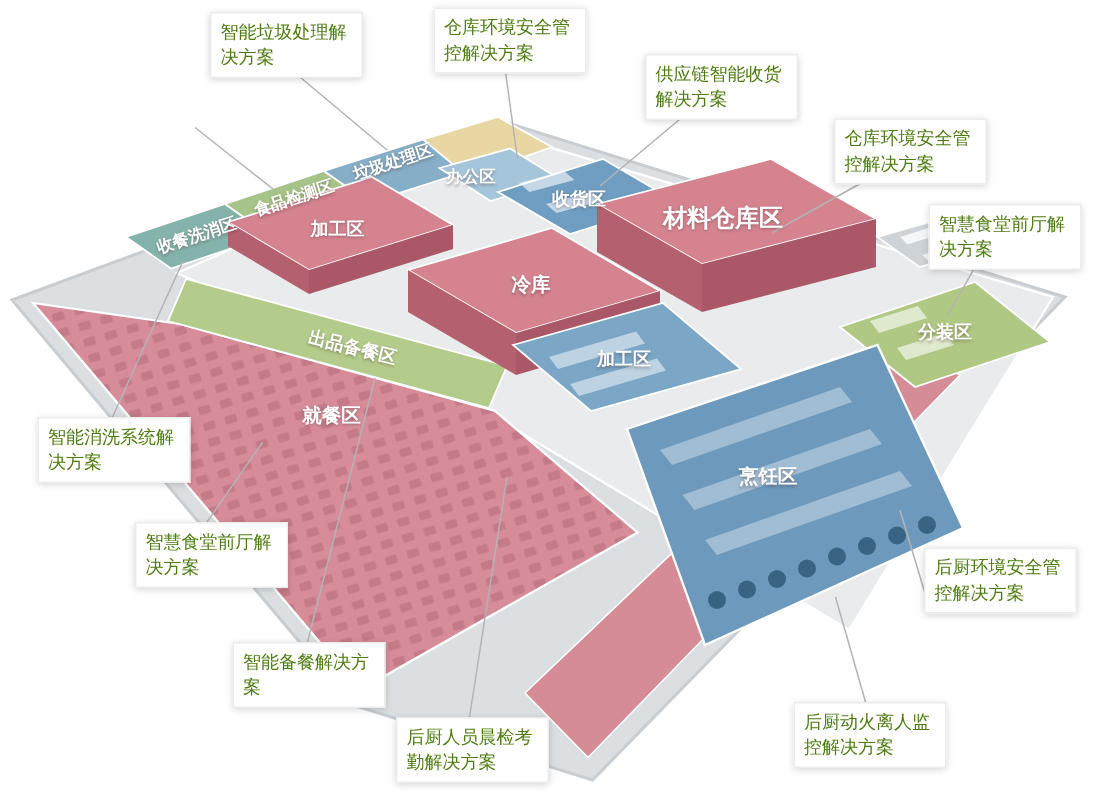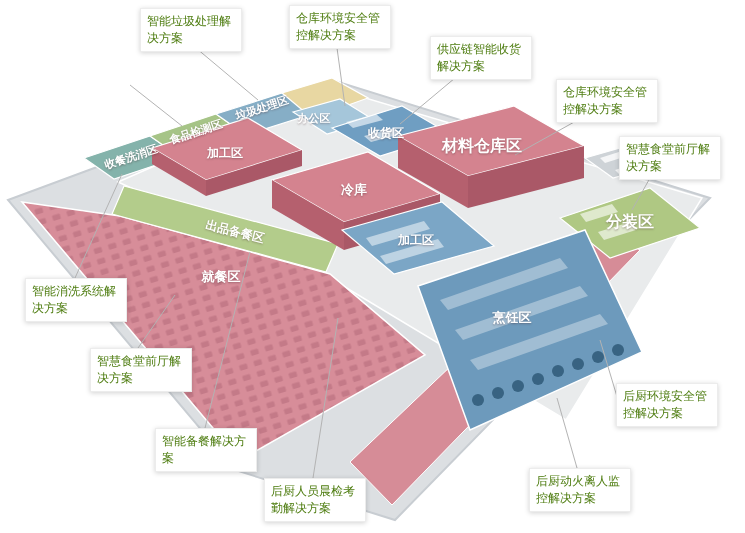--- a/index.html
+++ b/index.html
@@ -113,28 +113,28 @@
   <div class="zone-label" style="left:196px;top:132px;font-size:11px;transform:translate(-50%,-50%) rotate(-18deg)">食品检测区</div>
   <div class="zone-label" style="left:262px;top:108px;font-size:11px;transform:translate(-50%,-50%) rotate(-18deg)">垃圾处理区</div>
   <div class="zone-label" style="left:314px;top:118px;font-size:11px;transform:translate(-50%,-50%)">办公区</div>
   <div class="zone-label" style="left:386px;top:133px;font-size:12px;transform:translate(-50%,-50%)">收货区</div>
   <div class="zone-label" style="left:225px;top:153px;font-size:12px;transform:translate(-50%,-50%)">加工区</div>
   <div class="zone-label" style="left:354px;top:190px;font-size:13px;transform:translate(-50%,-50%)">冷库</div>
   <div class="zone-label" style="left:482px;top:146px;font-size:16px;transform:translate(-50%,-50%)">材料仓库区</div>
   <div class="zone-label" style="left:416px;top:240px;font-size:12px;transform:translate(-50%,-50%)">加工区</div>
   <div class="zone-label" style="left:235px;top:232px;font-size:12px;transform:translate(-50%,-50%) rotate(14deg)">出品备餐区</div>
   <div class="zone-label" style="left:221px;top:277px;font-size:13px;transform:translate(-50%,-50%)">就餐区</div>
-  <div class="zone-label" style="left:630px;top:222px;font-size:16px;transform:translate(-50%,-50%)">分装区</div>
+  <div class="zone-label" style="left:630px;top:222px;font-size:12px;transform:translate(-50%,-50%)">分装区</div>
   <div class="zone-label" style="left:512px;top:318px;font-size:13px;transform:translate(-50%,-50%)">烹饪区</div>
 
   <div class="callout" style="left:140px;top:8px">智能垃圾处理解决方案</div>
   <div class="callout" style="left:289px;top:5px">仓库环境安全管控解决方案</div>
   <div class="callout" style="left:430px;top:36px">供应链智能收货解决方案</div>
   <div class="callout" style="left:556px;top:79px">仓库环境安全管控解决方案</div>
   <div class="callout" style="left:619px;top:136px">智慧食堂前厅解决方案</div>
   <div class="callout" style="left:25px;top:278px">智能消洗系统解决方案</div>
   <div class="callout" style="left:90px;top:348px">智慧食堂前厅解决方案</div>
   <div class="callout" style="left:155px;top:428px">智能备餐解决方案</div>
   <div class="callout" style="left:529px;top:468px">后厨动火离人监控解决方案</div>
   <div class="callout" style="left:264px;top:478px">后厨人员晨检考勤解决方案</div>
-  <div class="callout" style="left:616px;top:383px">后厨环境安全管控解决方案</div>
+  <div class="callout" style="left:616px;top:365px">后厨环境安全管控解决方案</div>
 
 </div>
 
 </body></html>

